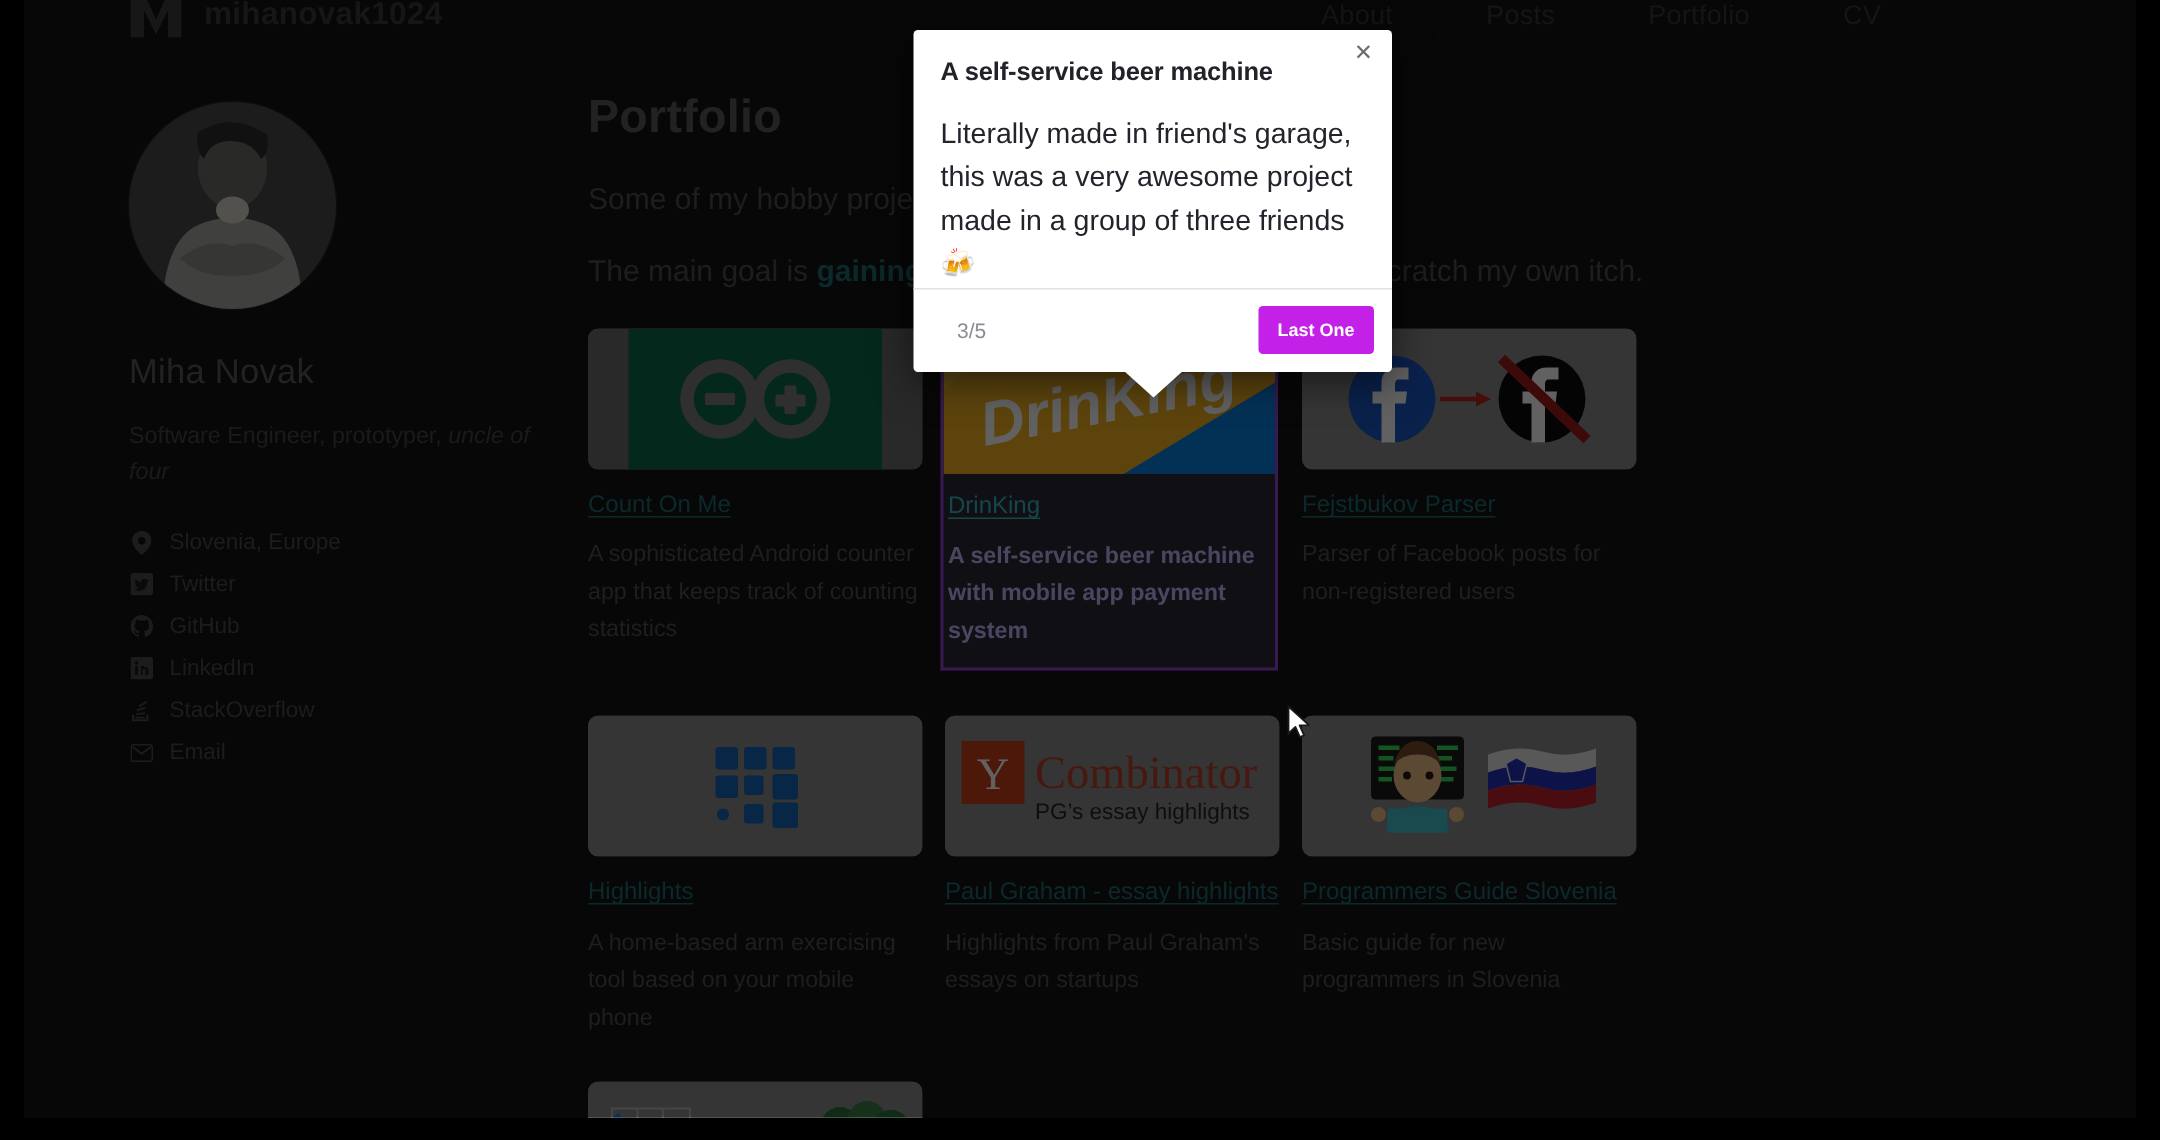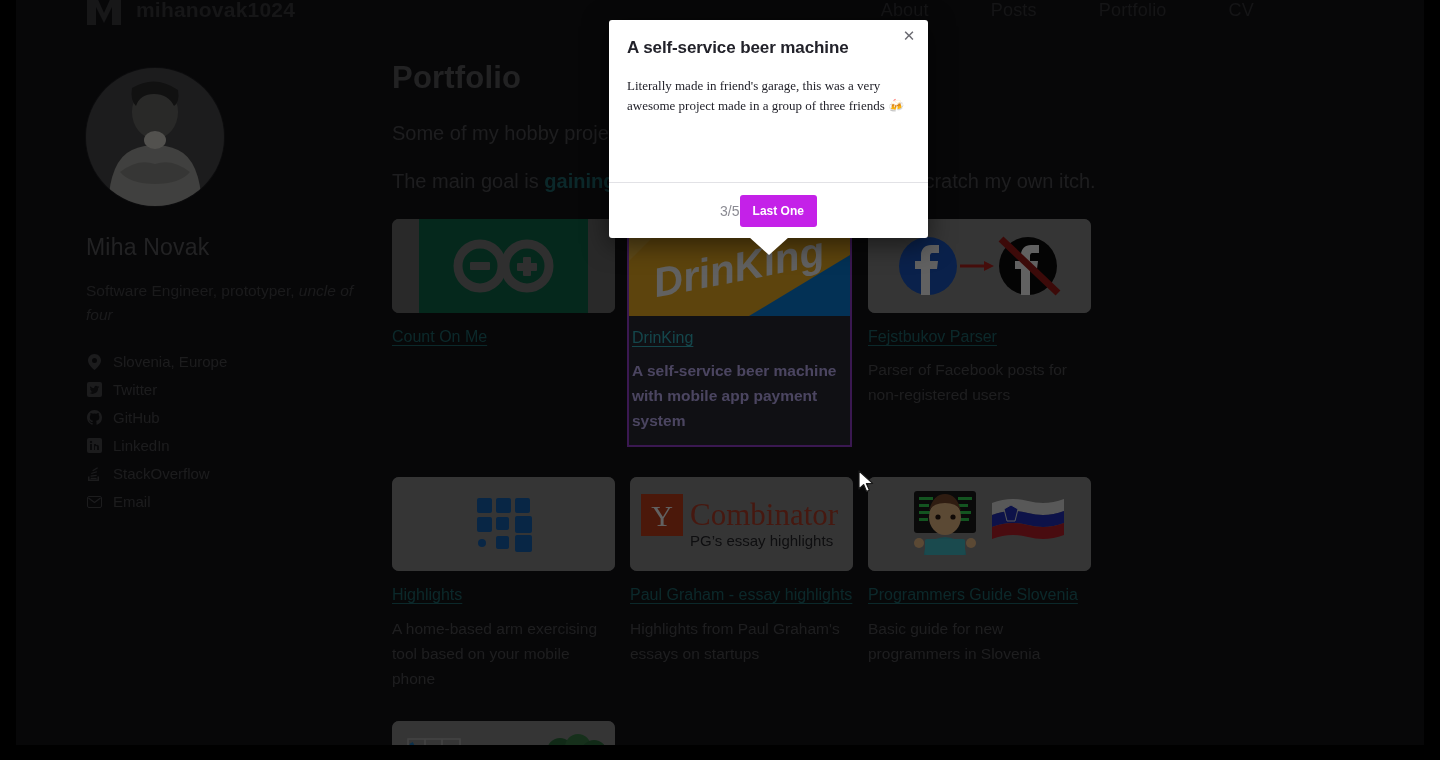--- a/index.html
+++ b/index.html
@@ -169,28 +169,28 @@
     display: flex; align-items: center; justify-content: center;
     color: #6b6b72; font-size: 15px; cursor: pointer;
     background: none; border: none; line-height: 1;
     font-family: "Liberation Sans", sans-serif;
   }
   .tour-title {
     font-size: 17px; font-weight: 700; color: #22222a;
     margin-bottom: 18px; letter-spacing: -.1px;
   }
   .tour-body {
-    font-size: 13px; line-height: 1.52; color: #23232b;
-    margin-bottom: 34px; min-height: 72px; font-family: Liberation Serif, serif;
+    font-size: 19px; line-height: 1.52; color: #23232b;
+    min-height: 72px;
   }
   .tour-foot {
     border-top: 1px solid #e2e2e6;
     height: 56px;
-    display: flex; align-items: center; justify-content: center;
-    margin: 0 -18px; padding: 0 12px 0 12px;
+    display: flex; align-items: center; justify-content: space-between;
+    margin: 0 -18px; padding: 0 12px 0 29px;
   }
   .tour-count { font-size: 14px; color: #8b8b93; padding-left: 0px;}
   .tour-next {
     background: #c421e8; color: #fff;
     border: none; border-radius: 3px;
     font-size: 12px; font-weight: 700;
     padding: 9px 13px; cursor: pointer;
     font-family: "Liberation Sans", sans-serif;
   }
   .tour-arrow {
@@ -320,20 +320,21 @@
                 <g fill="none" stroke="#7c7c7c" stroke-width="9">
                   <circle cx="88" cy="47" r="22"></circle>
                     <circle cx="135" cy="47" r="22"></circle>
                 </g>
                 <rect x="78" y="43" width="20" height="8" rx="1" fill="#7c7c7c"></rect>
                 <rect x="131" y="38" width="8" height="19" rx="1" fill="#7c7c7c"></rect>
                 <rect x="125" y="44" width="20" height="8" rx="1" fill="#7c7c7c"></rect>
               </svg>
             </div>
             <a class="card-title" href="#">Count On Me</a>
+            <div class="card-desc">A sophisticated Android counter app that keeps track of counting statistics</div>
           </div>
 
           <div class="card active">
             <div class="thumb">
               <svg width="221" height="95" viewBox="0 0 221 95">
                 <rect width="221" height="95" fill="#f5b323"></rect>
                 <polygon points="221,34 221,95 120,95" fill="#0a80e0"></polygon>
                 <polygon points="0,0 40,0 0,40" fill="#f7bf40"></polygon>
                 <g transform="rotate(-11 110 48)">
                   <text x="110" y="60" text-anchor="middle" font-family="Liberation Sans, sans-serif" font-size="41" font-weight="700" font-style="italic" fill="#ffffff">DrinKing</text>

